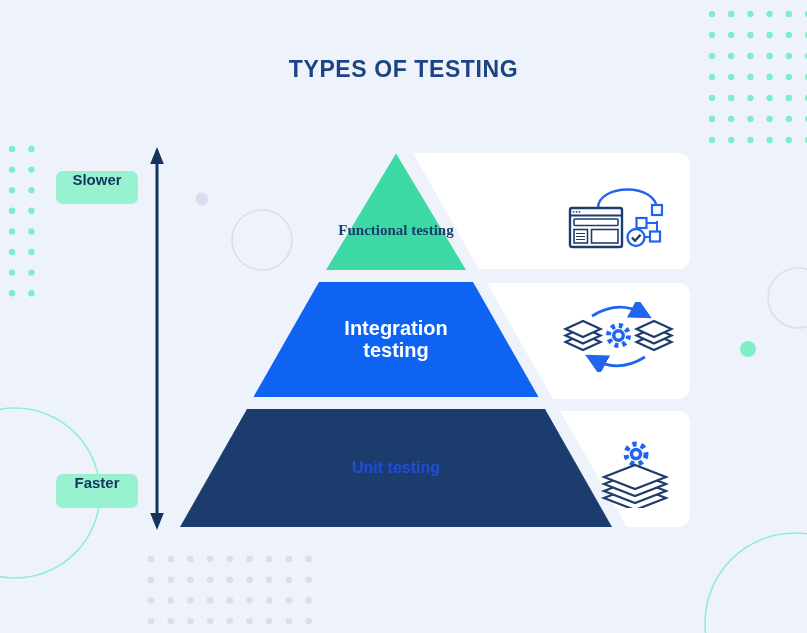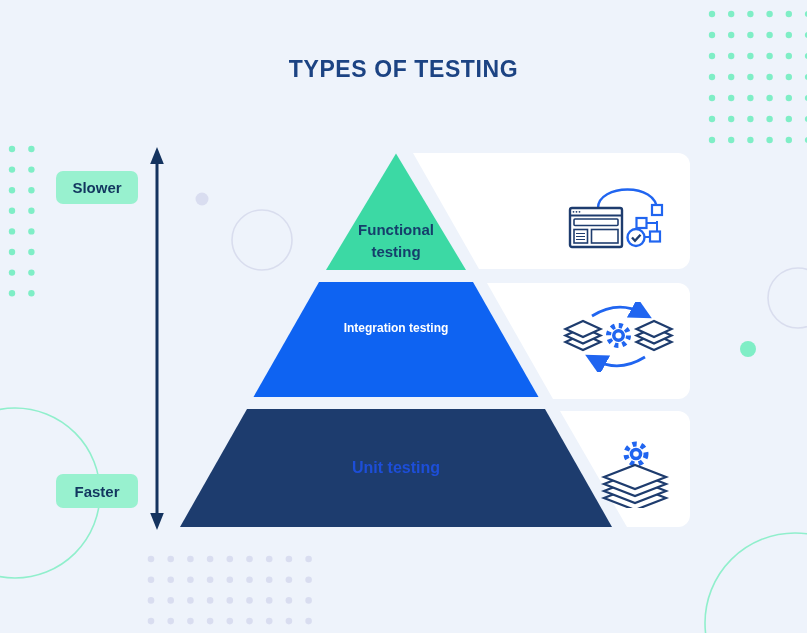--- a/index.html
+++ b/index.html
@@ -18,27 +18,27 @@
     left:380px;width:310px;height:116px;background:#ffffff;
     border-radius:12px;
   }
   .card.r1{top:153px;clip-path:polygon(33px 0,100% 0,100% 100%,99px 100%);}
   .card.r2{top:283px;clip-path:polygon(107px 0,100% 0,100% 100%,173px 100%);}
   .card.r3{top:411px;clip-path:polygon(180px 0,100% 0,100% 100%,247px 100%);}
   
   .lvl-label{
     text-align:center;font-weight:700;line-height:22px;
   }
-  .lbl-functional{left:336px;top:219px;width:120px;font-size:15px;color:#153e6b;}
-  .lbl-integration{left:338px;top:317px;width:116px;font-size:12px;color:#ffffff;}
+  .lbl-functional{left:336px;top:219px;width:120px;font-size:15px;color:#153e6b;font-family:Liberation Serif, serif;}
+  .lbl-integration{left:338px;top:317px;width:116px;font-size:20px;color:#ffffff;}
   .lbl-unit{left:316px;top:457px;width:160px;font-size:16px;color:#1d4ed8;}
   
   .badge{
     left:56px;width:82px;height:33px;background:#98f1cf;border-radius:7px;
-    display:flex;align-items:center;justify-content:center;
+    display:flex;align-items:flex-start;justify-content:center;
     font-size:15px;font-weight:700;color:#12365f;
   }
   .badge.slower{top:171px;}
   .badge.faster{top:474px;height:34px;}
   svg{display:block;}
 </style>
 </head>
 <body>
 
 <div class="canvas">

